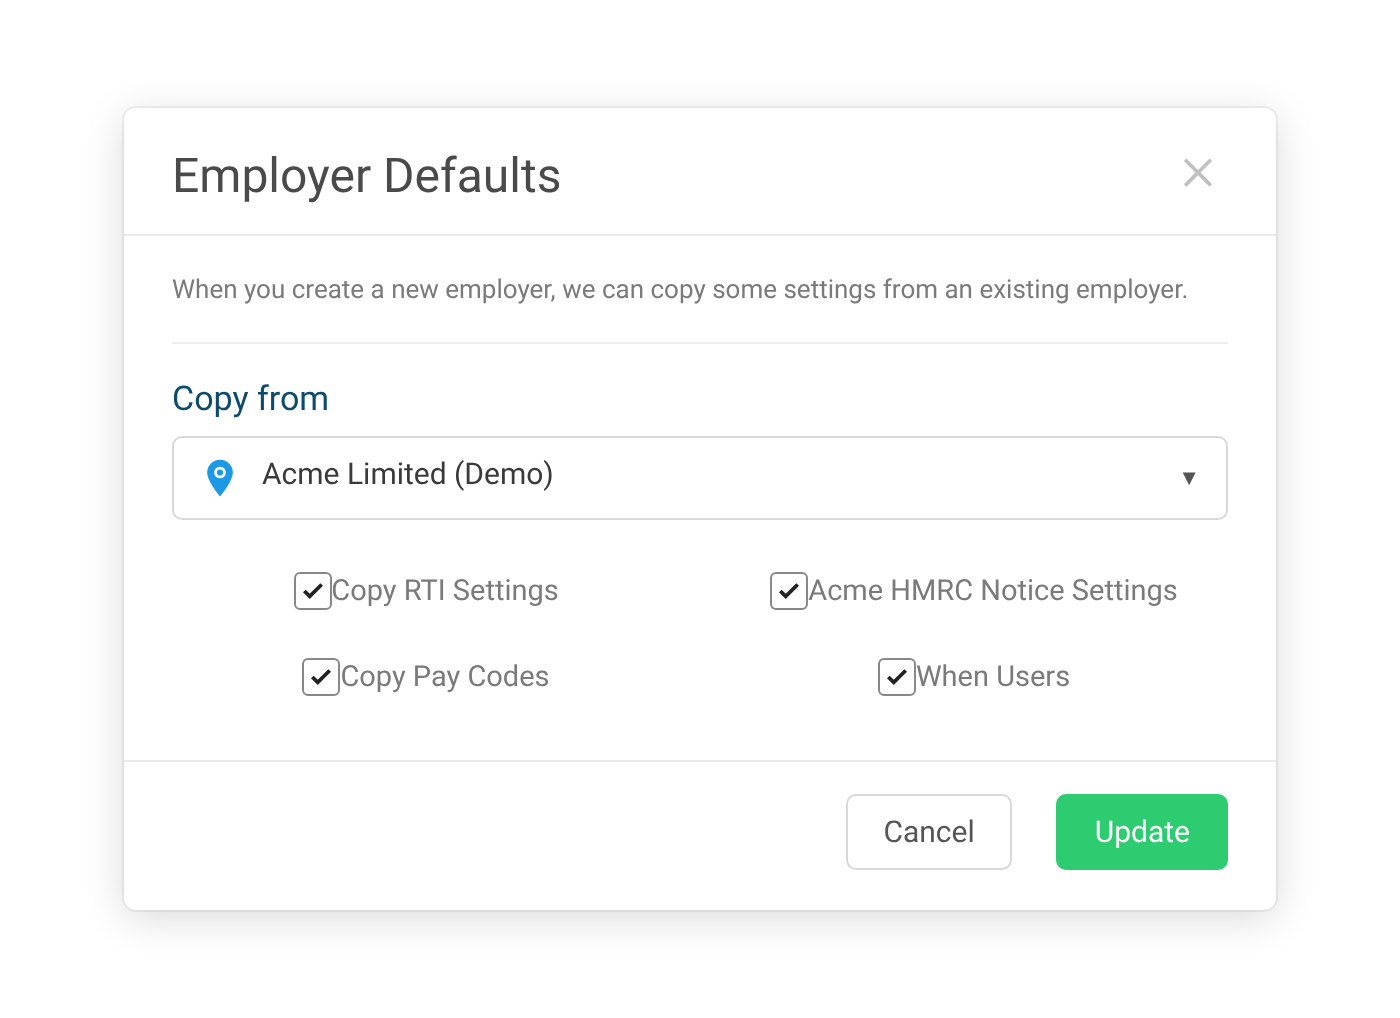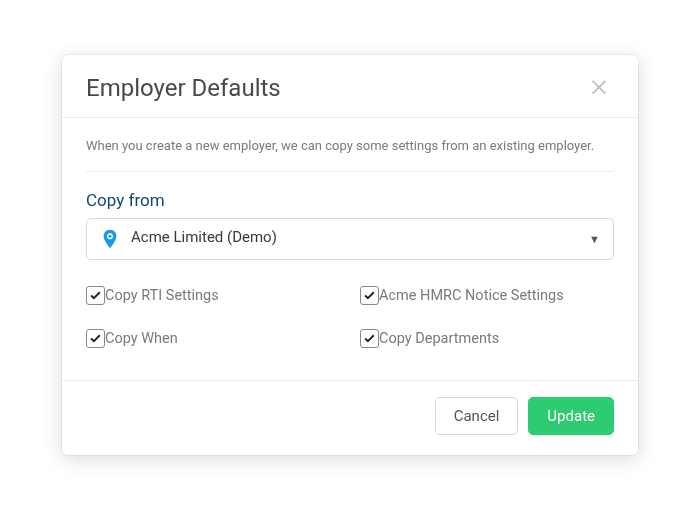--- a/index.html
+++ b/index.html
@@ -94,20 +94,21 @@
       grid-template-columns: 1fr 1fr;
       column-gap: 20px;
       row-gap: 24px;
       margin-top: 26px;
       margin-bottom: 20px;
     }
     .checkbox-item {
       display: flex;
       align-items: center;
       cursor: pointer;
+      justify-content: center;
     }
     .checkbox-box {
       width: 19px;
       height: 19px;
       border: 1.4px solid #888;
       border-radius: 3px;
       background: #fff;
       display: flex;
       align-items: center;
       justify-content: center;
@@ -117,21 +118,21 @@
       width: 13px;
       height: 13px;
     }
     .checkbox-label {
       color: #7a7a7a;
       font-size: 14.5px;
     }
     .modal-footer {
       display: flex;
       justify-content: flex-end;
-      gap: 10px;
+      gap: 22px;
       padding: 16px 24px 20px 8px;
       border-top: 1px solid #eaeaea;
     }
     .btn {
       border-radius: 5px;
       padding: 9px 18px;
       font-size: 15px;
       cursor: pointer;
       font-family: inherit;
     }
@@ -192,39 +193,39 @@
 
       <div class="checkbox-item">
         <span class="checkbox-box">
           <svg viewBox="0 0 24 24">
               <path fill="none" stroke="#222" stroke-width="3.5" d="M4 12l5 5L20 6"></path>
             </svg>
         </span>
         <span class="checkbox-label">Acme HMRC Notice Settings</span>
       </div>
 
-
-
-      <div class="checkbox-item">
-        <span class="checkbox-box">
-          <svg viewBox="0 0 24 24">
-              <path fill="none" stroke="#222" stroke-width="3.5" d="M4 12l5 5L20 6"></path>
-            </svg>
-        </span>
-        <span class="checkbox-label">Copy When</span>
-      </div>
-
-      <div class="checkbox-item">
-        <span class="checkbox-box">
-          <svg viewBox="0 0 24 24">
-              <path fill="none" stroke="#222" stroke-width="3.5" d="M4 12l5 5L20 6"></path>
-            </svg>
-        </span>
-        <span class="checkbox-label">Copy Departments</span>
-      </div>
+      <div class="checkbox-item">
+        <span class="checkbox-box">
+          <svg viewBox="0 0 24 24">
+              <path fill="none" stroke="#222" stroke-width="3.5" d="M4 12l5 5L20 6"></path>
+            </svg>
+        </span>
+        <span class="checkbox-label">Copy Pay Codes</span>
+      </div>
+
+
+      <div class="checkbox-item">
+        <span class="checkbox-box">
+          <svg viewBox="0 0 24 24">
+              <path fill="none" stroke="#222" stroke-width="3.5" d="M4 12l5 5L20 6"></path>
+            </svg>
+        </span>
+        <span class="checkbox-label">When Users</span>
+      </div>
+
 
     </div>
   </div>
 
   <div class="modal-footer">
     <button class="btn btn-cancel">Cancel</button>
     <button class="btn btn-update">Update</button>
   </div>
 </div>
 

